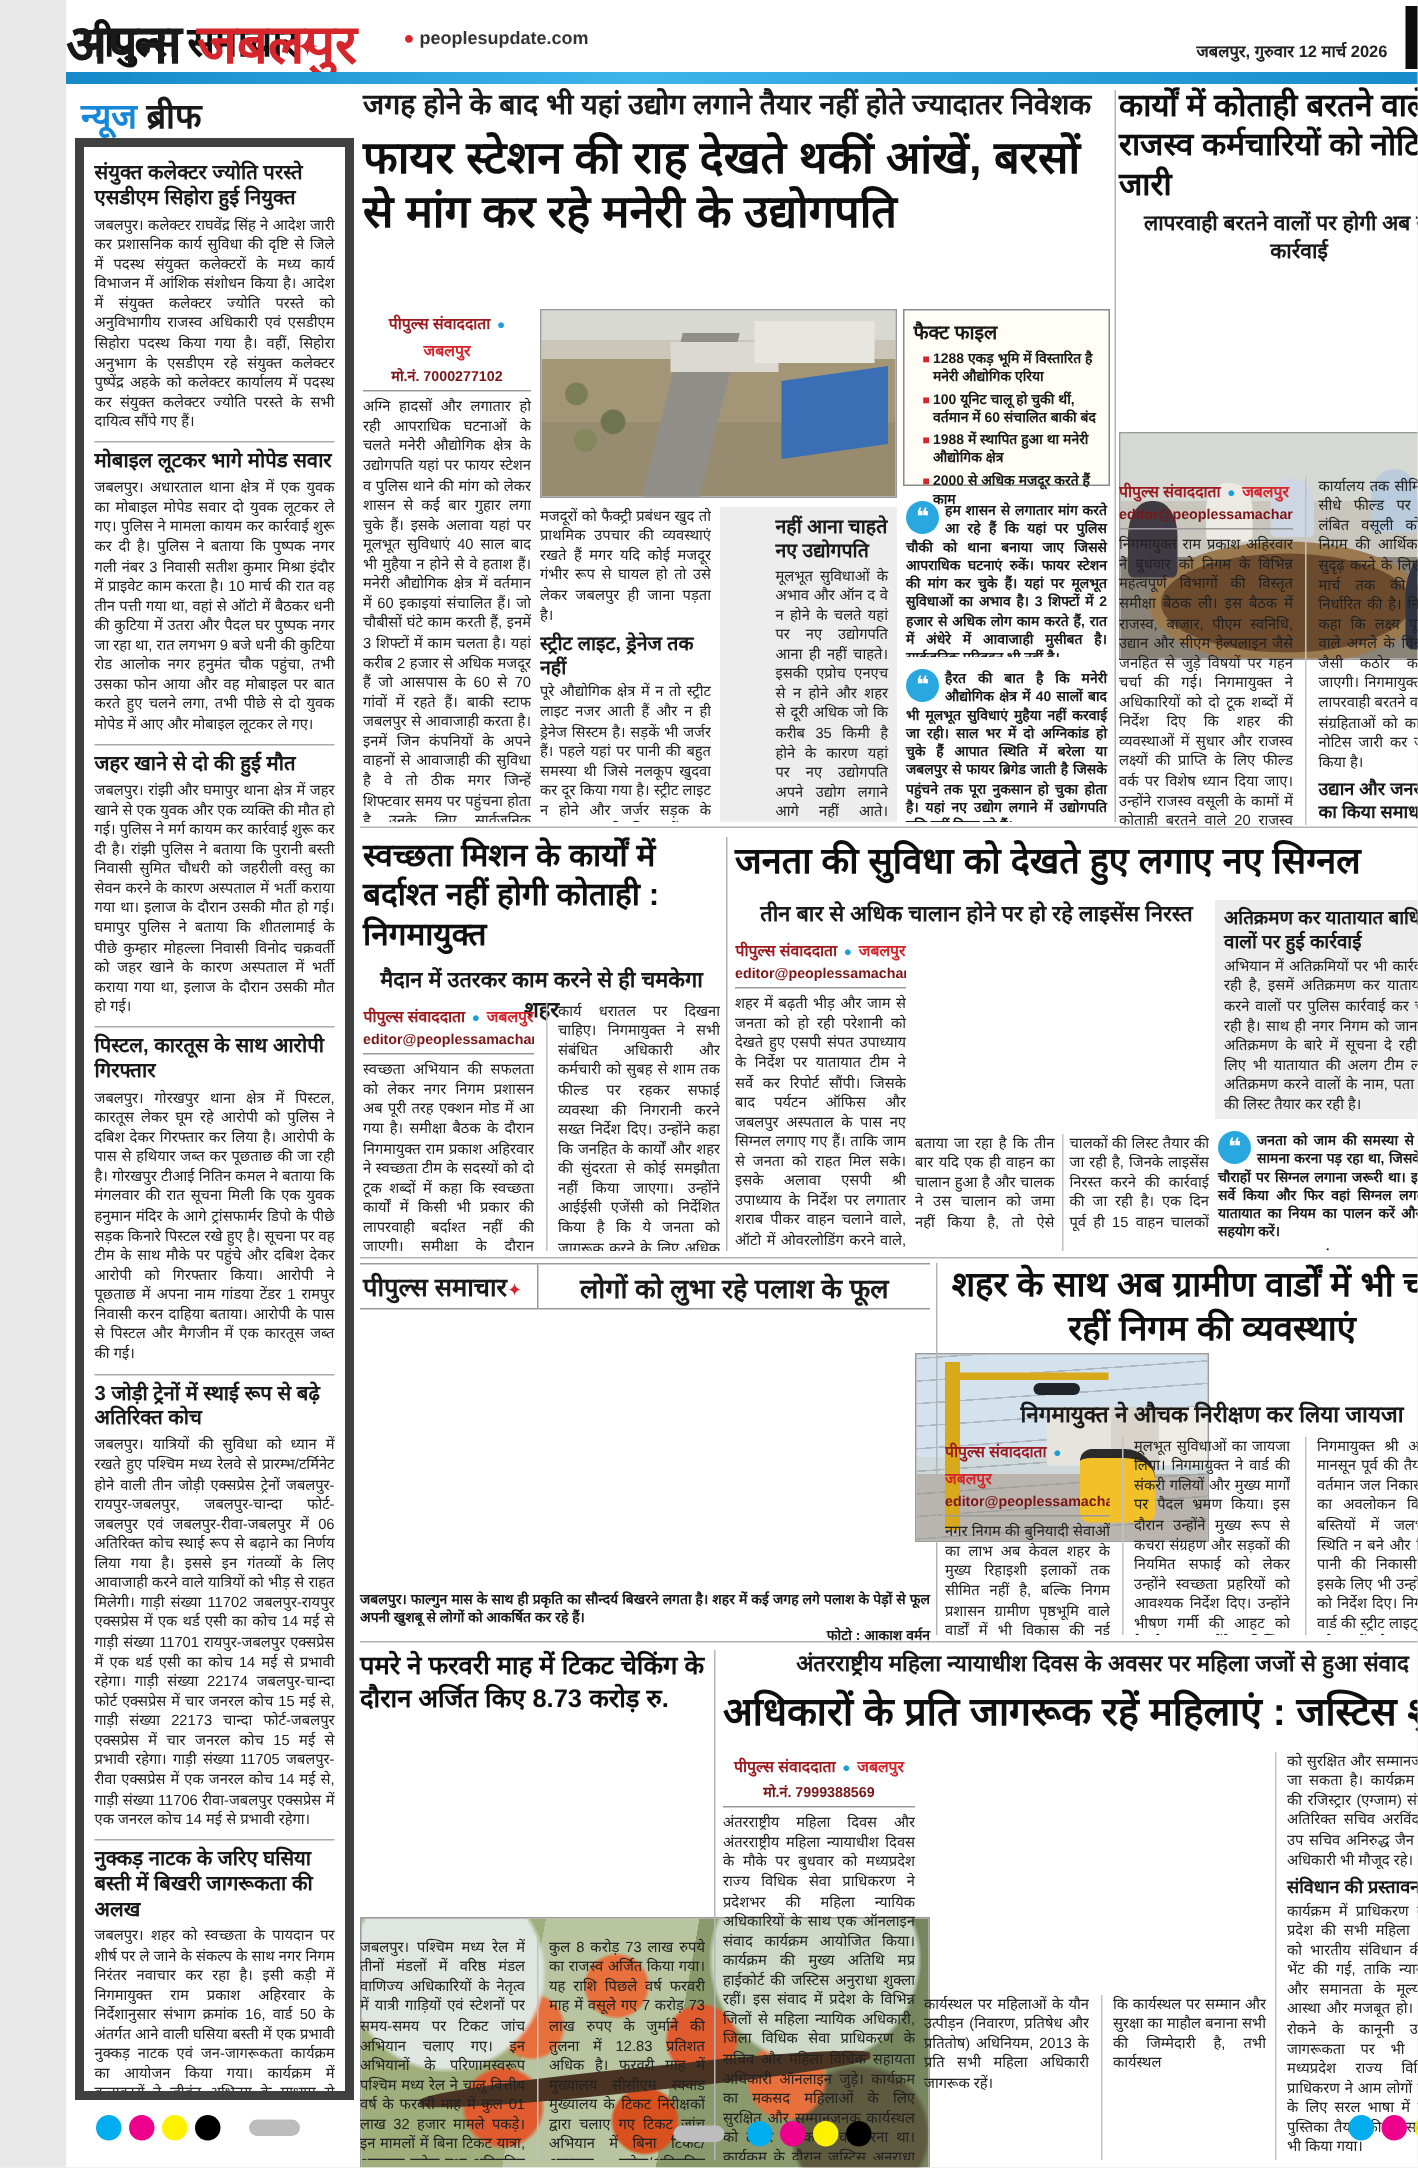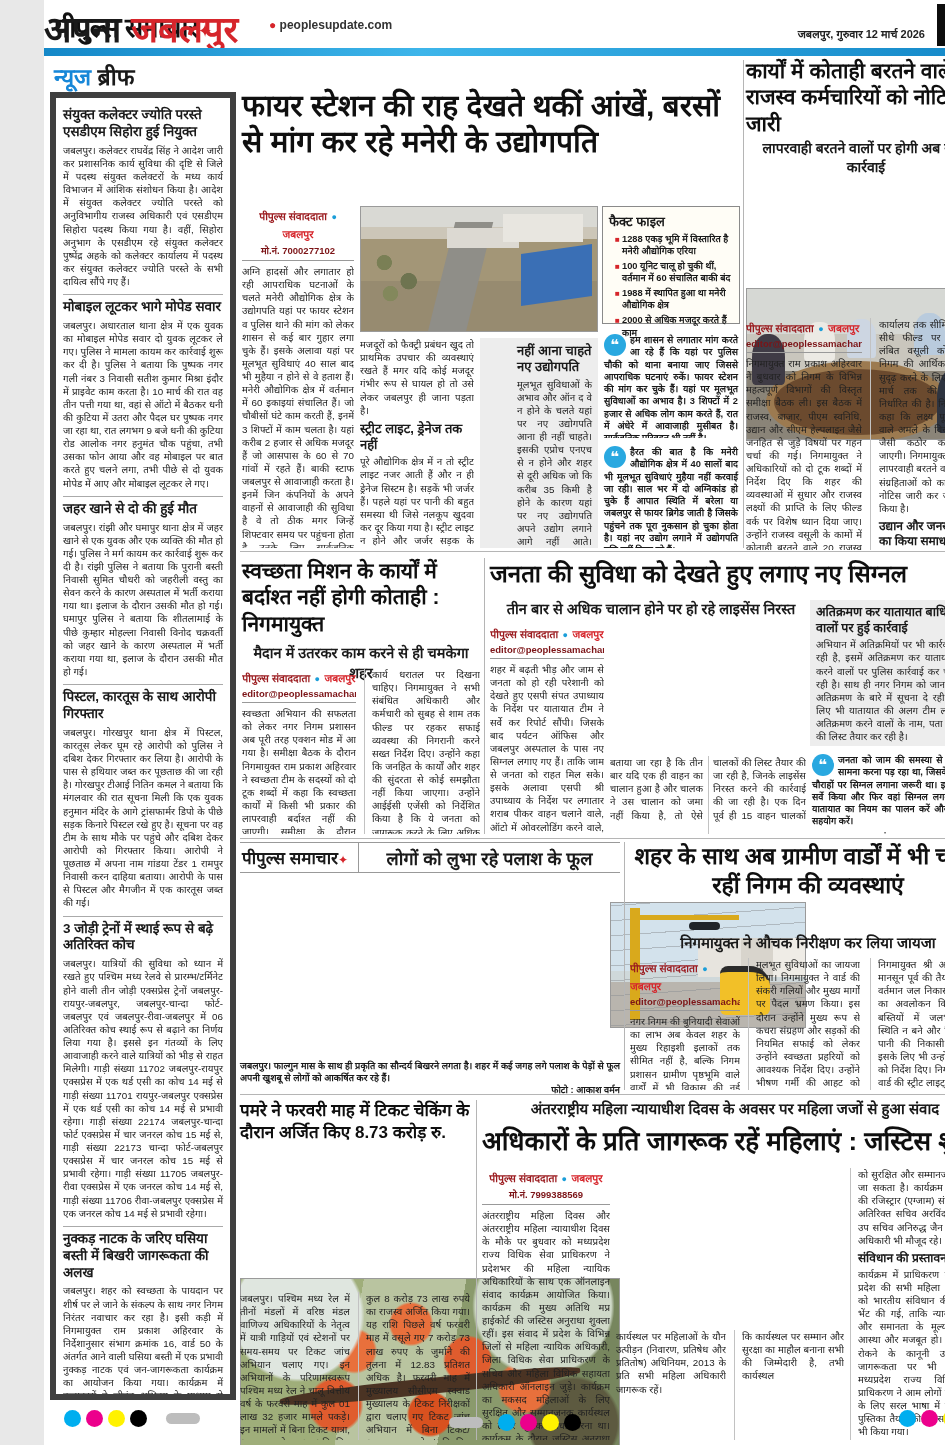--- a/index.html
+++ b/index.html
@@ -133,20 +133,21 @@
       <h3 class="nb-h">3 जोड़ी ट्रेनों में स्थाई रूप से बढ़े अतिरिक्त कोच</h3>
       <p class="body">जबलपुर। यात्रियों की सुविधा को ध्यान में रखते हुए पश्चिम मध्य रेलवे से प्रारम्भ/टर्मिनेट होने वाली तीन जोड़ी एक्सप्रेस ट्रेनों जबलपुर-रायपुर-जबलपुर, जबलपुर-चान्दा फोर्ट-जबलपुर एवं जबलपुर-रीवा-जबलपुर में 06 अतिरिक्त कोच स्थाई रूप से बढ़ाने का निर्णय लिया गया है। इससे इन गंतव्यों के लिए आवाजाही करने वाले यात्रियों को भीड़ से राहत मिलेगी। गाड़ी संख्या 11702 जबलपुर-रायपुर एक्सप्रेस में एक थर्ड एसी का कोच 14 मई से गाड़ी संख्या 11701 रायपुर-जबलपुर एक्सप्रेस में एक थर्ड एसी का कोच 14 मई से प्रभावी रहेगा। गाड़ी संख्या 22174 जबलपुर-चान्दा फोर्ट एक्सप्रेस में चार जनरल कोच 15 मई से, गाड़ी संख्या 22173 चान्दा फोर्ट-जबलपुर एक्सप्रेस में चार जनरल कोच 15 मई से प्रभावी रहेगा। गाड़ी संख्या 11705 जबलपुर-रीवा एक्सप्रेस में एक जनरल कोच 14 मई से, गाड़ी संख्या 11706 रीवा-जबलपुर एक्सप्रेस में एक जनरल कोच 14 मई से प्रभावी रहेगा।</p>
     </div>
     <div class="nb-item">
       <h3 class="nb-h">नुक्कड़ नाटक के जरिए घसिया बस्ती में बिखरी जागरूकता की अलख</h3>
       <p class="body">जबलपुर। शहर को स्वच्छता के पायदान पर शीर्ष पर ले जाने के संकल्प के साथ नगर निगम निरंतर नवाचार कर रहा है। इसी कड़ी में निगमायुक्त राम प्रकाश अहिरवार के निर्देशानुसार संभाग क्रमांक 16, वार्ड 50 के अंतर्गत आने वाली घसिया बस्ती में एक प्रभावी नुक्कड़ नाटक एवं जन-जागरूकता कार्यक्रम का आयोजन किया गया। कार्यक्रम में कलाकारों ने जीवंत अभिनय के माध्यम से स्वच्छता के महत्व को रेखांकित किया। नाटक के जरिए स्थानीय नागरिकों को समझाया गया कि कैसे छोटी-छोटी आदतें, जैसे गीला और सूखा कचरा अलग करना और डस्टबिन का उपयोग करना, पूरे क्षेत्र की तस्वीर बदल सकती हैं।</p>
     </div>
 
   </div>
 
+  <div class="abs kicker" style="left:198px;top:60px;width:498px;">जगह होने के बाद भी यहां उद्योग लगाने तैयार नहीं होते ज्यादातर निवेशक</div>
   <div class="abs hl" style="left:198px;top:88px;width:498px;font-size:30px;line-height:1.2;">फायर स्टेशन की राह देखते थकीं आंखें, बरसों से मांग कर रहे मनेरी के उद्योगपति</div>
   <div class="abs vline" style="left:699px;top:60px;height:488px;"></div>
 
   <div class="abs clip" style="left:198px;top:206px;width:112px;height:342px;">
     <div class="byline" style="text-align:center;">
       <span class="who">पीपुल्स संवाददाता</span> <span class="dot">●</span> <span class="city">जबलपुर</span>
       <span class="contact">मो.नं. 7000277102</span>
     </div>
     <p class="body">अग्नि हादसों और लगातार हो रही आपराधिक घटनाओं के चलते मनेरी औद्योगिक क्षेत्र के उद्योगपति यहां पर फायर स्टेशन व पुलिस थाने की मांग को लेकर शासन से कई बार गुहार लगा चुके हैं। इसके अलावा यहां पर मूलभूत सुविधाएं 40 साल बाद भी मुहैया न होने से वे हताश हैं। मनेरी औद्योगिक क्षेत्र में वर्तमान में 60 इकाइयां संचालित हैं। जो चौबीसों घंटे काम करती हैं, इनमें 3 शिफ्टों में काम चलता है। यहां करीब 2 हजार से अधिक मजदूर हैं जो आसपास के 60 से 70 गांवों में रहते हैं। बाकी स्टाफ जबलपुर से आवाजाही करता है। इनमें जिन कंपनियों के अपने वाहनों से आवाजाही की सुविधा है वे तो ठीक मगर जिन्हें शिफ्टवार समय पर पहुंचना होता है उनके लिए सार्वजनिक परिवहन मुहैया नहीं हो पाता।</p>
 

